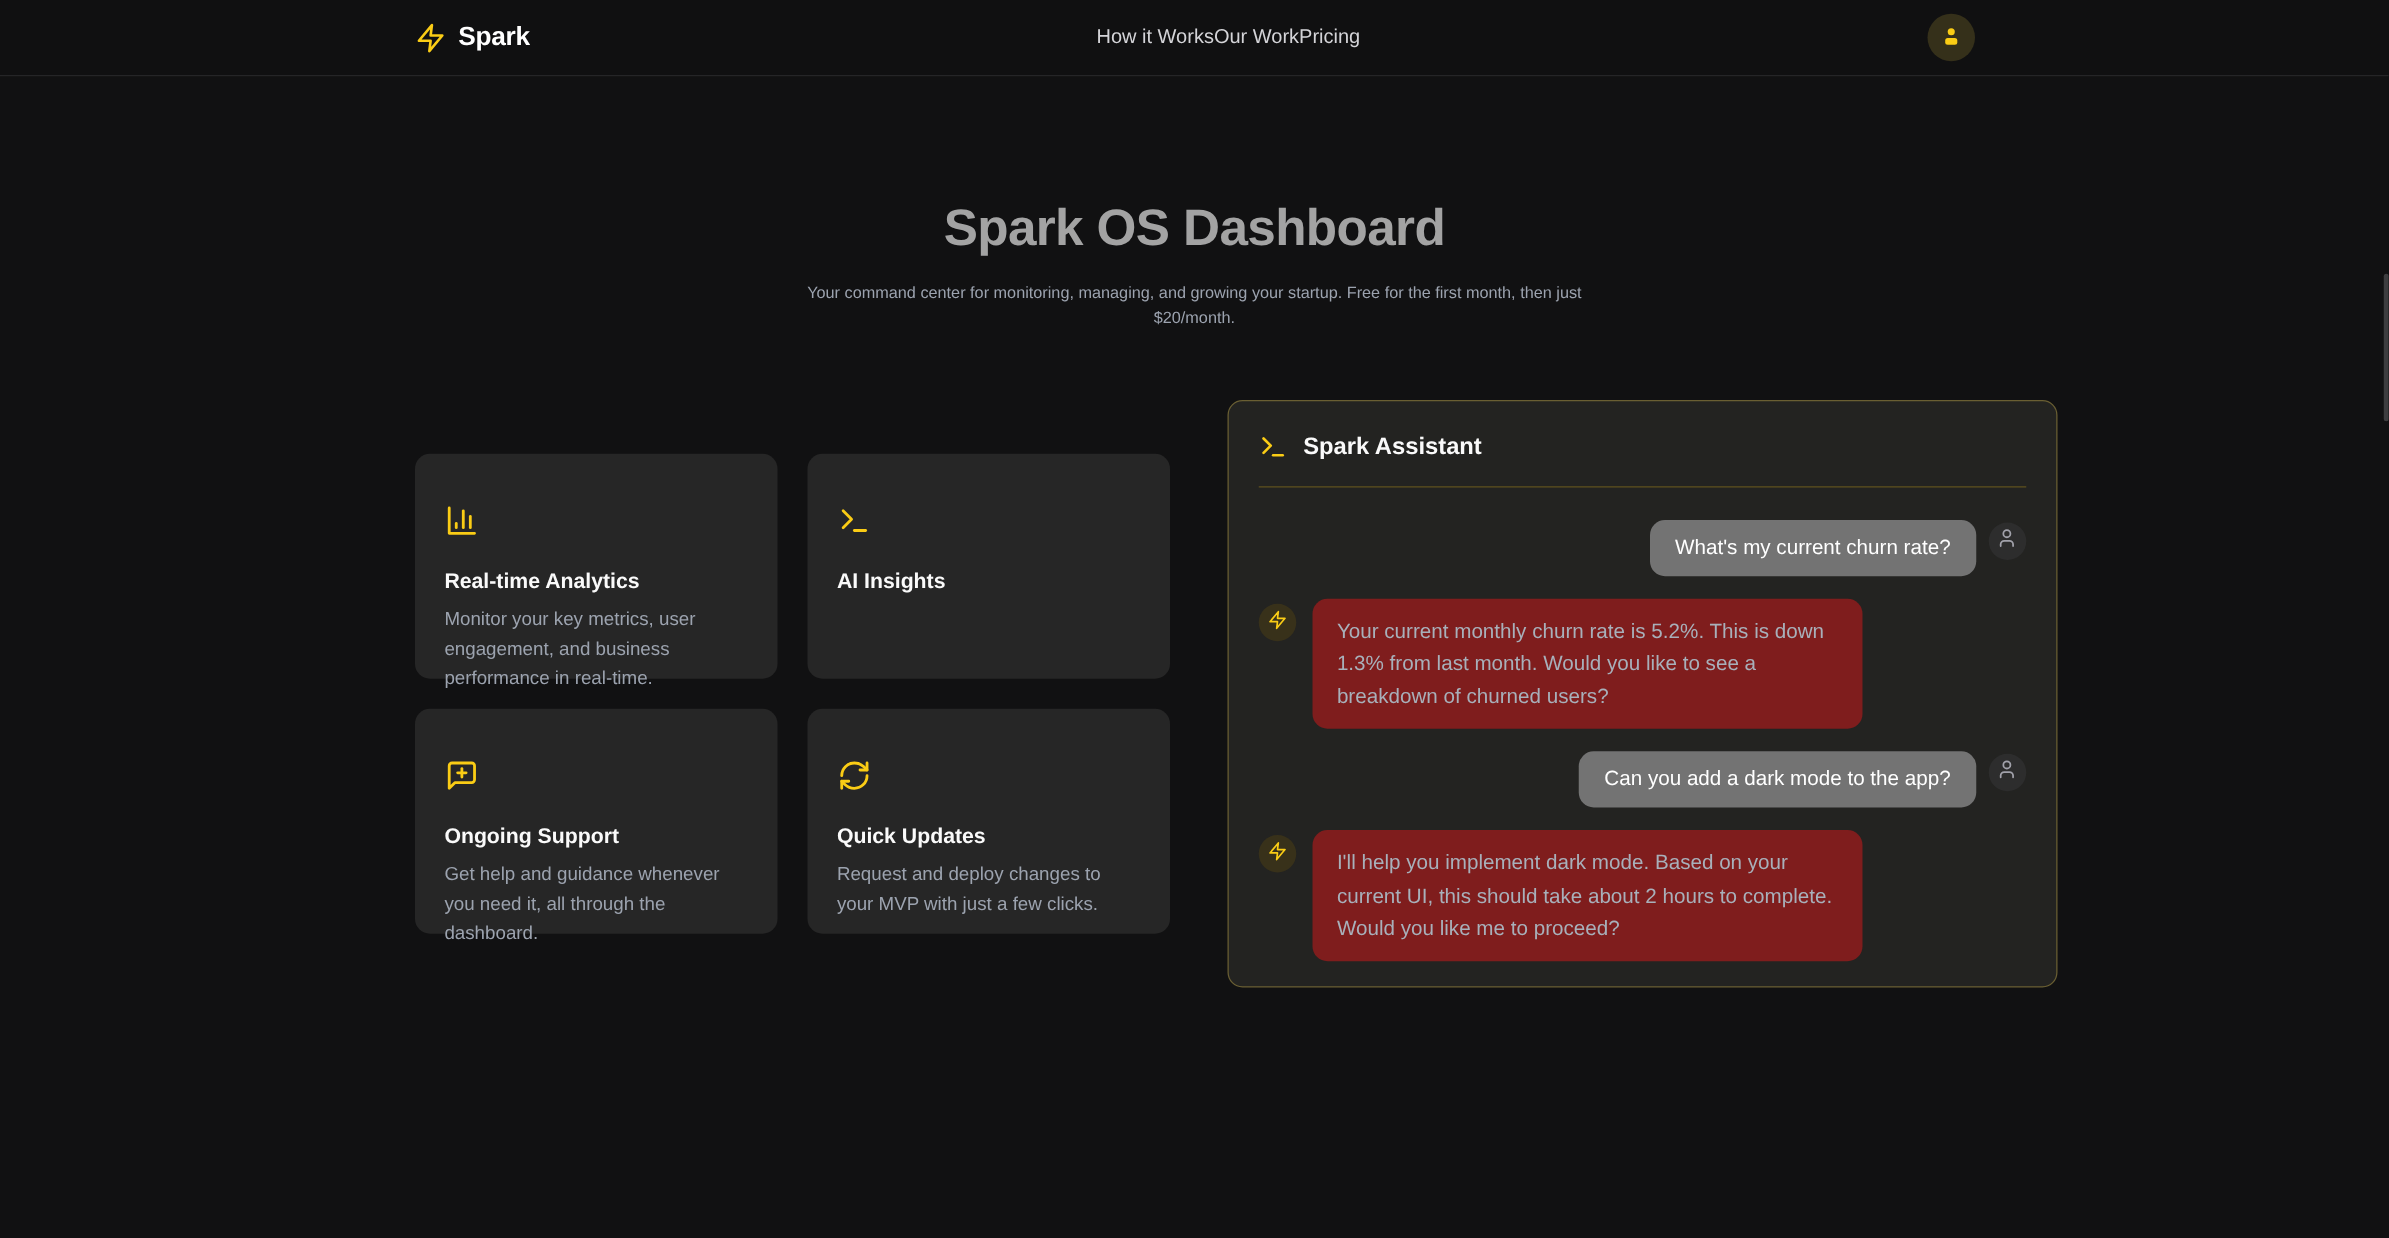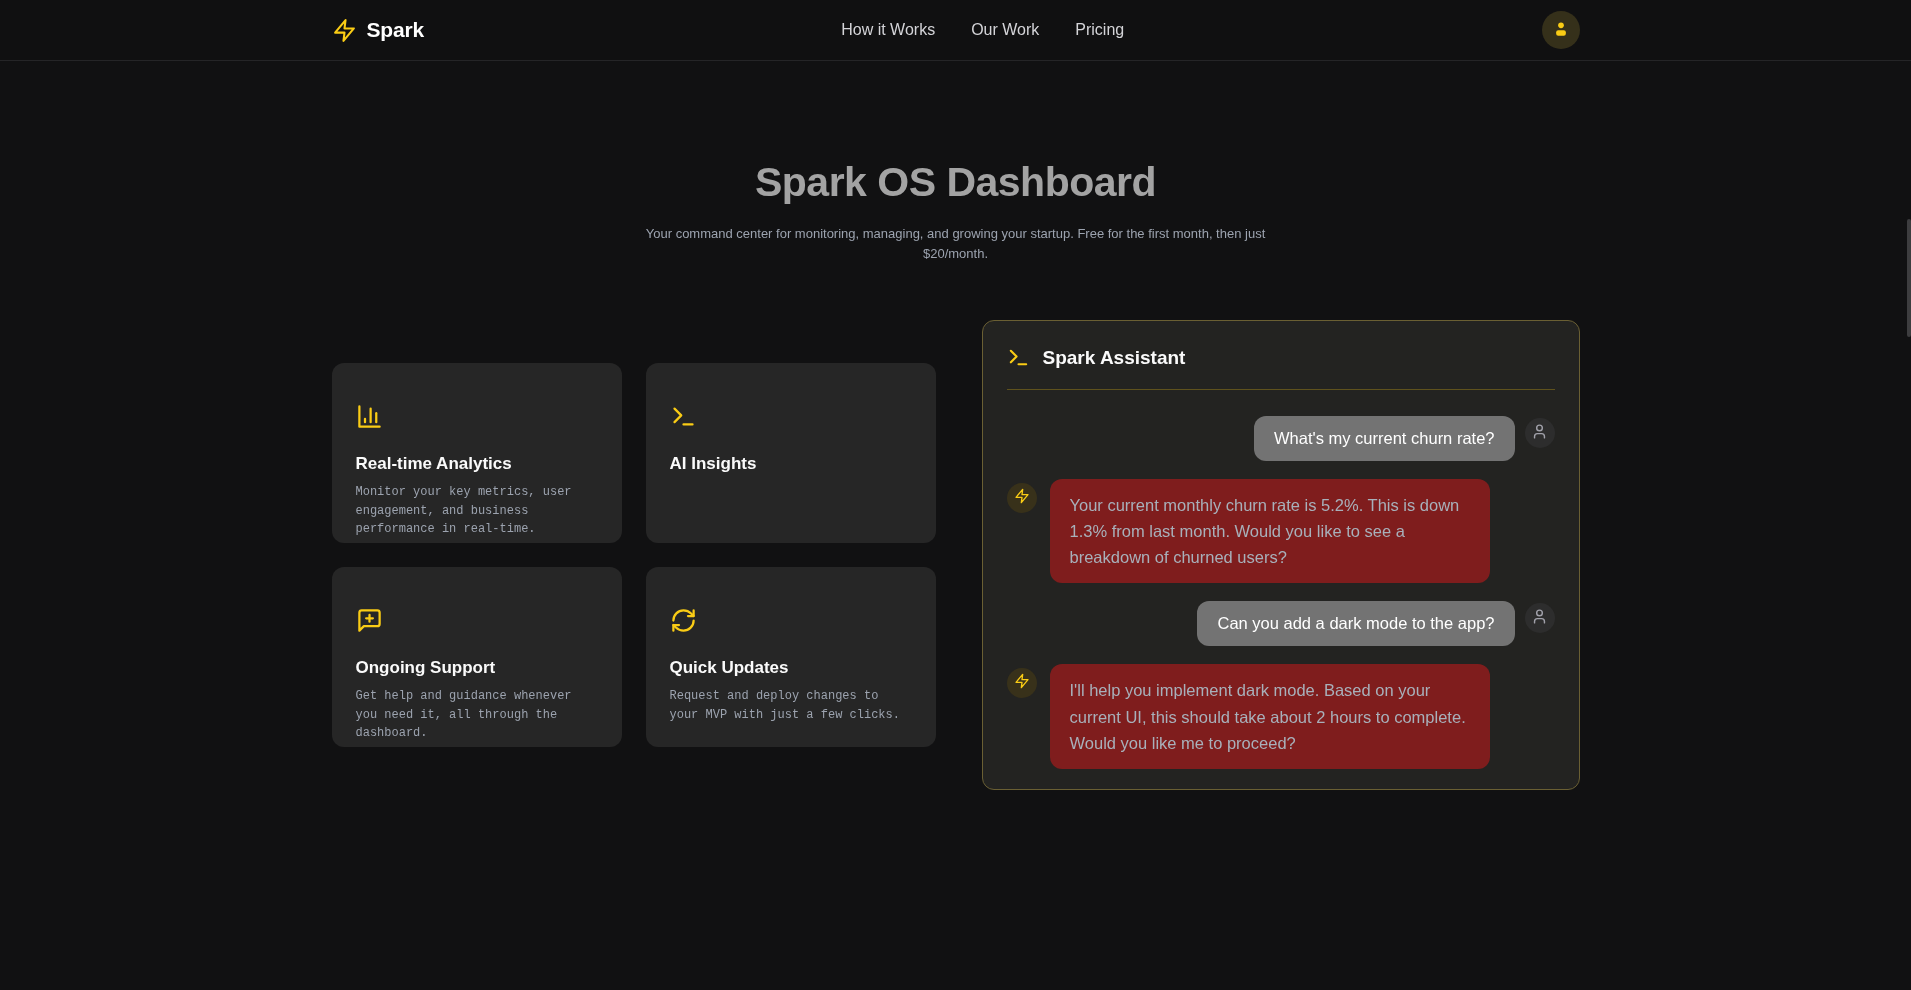--- a/index.html
+++ b/index.html
@@ -20,21 +20,21 @@
   }
   .navbar .container {
     height: 100%;
     display: flex;
     align-items: center;
     justify-content: space-between;
   }
   .logo { display: flex; align-items: center; gap: 10px; cursor: pointer; }
   .logo svg { display: block; }
   .logo-text { font-size: 21px; font-weight: bold; letter-spacing: -0.2px; color: #fff; }
-  .nav-links { display: flex; align-items: center; gap: 36px; }
+  .nav-links { display: flex; align-items: center; }
   .nav-link { font-size: 16px; color: #d4d4d8; text-decoration: none; cursor: pointer; }
   .avatar-btn {
     width: 38px; height: 38px; border-radius: 50%;
     background: #35301a; border: none; cursor: pointer;
     display: flex; align-items: center; justify-content: center;
   }
 
   
   .hero { padding-top: 98px; text-align: center; }
   .hero h1 { font-size: 41px; font-weight: 800; letter-spacing: -0.5px; color: #a3a3a3; }
@@ -59,25 +59,25 @@
     flex: none;
   }
   .feature-card {
     background: #262626;
     border-radius: 12px;
     padding: 40px 24px 24px;
     height: 180px;
   }
   .feature-icon { color: #facc15; }
   .feature-title { margin-top: 20px; font-size: 17px; font-weight: bold; color: #fafafa; }
-  .feature-desc { margin-top: 9px; font-size: 12px; line-height: 1.55; color: #9ca3af; font-family: Liberation Mono, monospace; }
+  .feature-desc { margin-top: 9px; font-size: 15px; line-height: 1.55; color: #9ca3af; }
 
   
   .chat-panel {
-    width: 598px; height: 470px; flex: none;
+    width: 664px; height: 470px; flex: none;
     background: #232321;
     border: 1px solid #6a5f33;
     border-radius: 12px;
     padding: 25px 24px;
     display: flex; flex-direction: column;
   }
   .chat-header { display: flex; align-items: center; gap: 13px; }
   .chat-header svg { display: block; }
   .chat-title { font-size: 19px; font-weight: bold; color: #fafafa; }
   .chat-divider { margin-top: 20px; border: none; border-top: 1px solid rgba(250, 204, 21, 0.28); }

